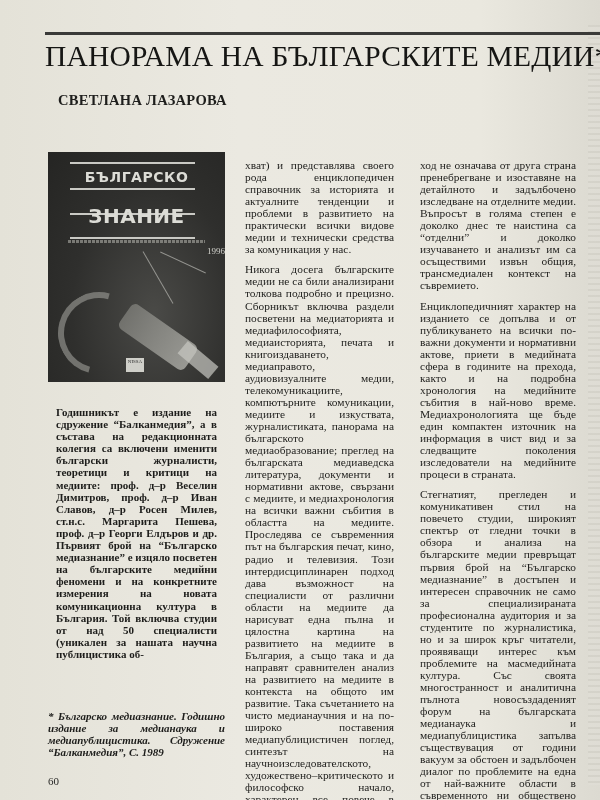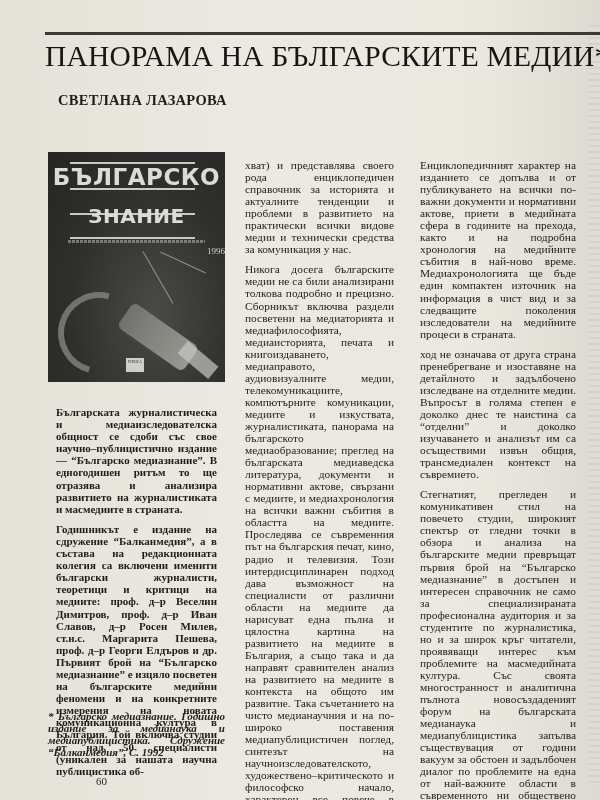--- a/index.html
+++ b/index.html
@@ -72,21 +72,21 @@
       left: 0; width: 177px;
       text-align: center;
       font-family: "DejaVu Sans", sans-serif;
       font-size: 20px;
       font-weight: bold;
       color: #dcdcd6;
       letter-spacing: 0.5px;
       line-height: 22px;
     }
     .cover .cword.first {
-      font-size: 23px;
+      font-size: 14px;
     }
     .cover .csub {
       position: absolute;
       left: 20px; top: 88px;
       width: 137px; height: 3px;
       background: repeating-linear-gradient(90deg, #9a9a94 0px, #9a9a94 3px, transparent 3px, transparent 4px);
       opacity: 0.7;
     }
     .cover .cyear {
       position: absolute;
@@ -175,21 +175,20 @@
       font-weight: bold;
       font-style: italic;
       text-align: justify;
       color: #1d1d1b;
     }
     .page-number {
       position: absolute;
       left: 48px; top: 775px;
       font-size: 11px;
       color: #2a2a28;
-      margin-left: 48px;
     }
   </style>
 </head>
 <body>
 
 <div class="page">
   <div class="bleed"></div>
   <div class="top-rule"></div>
 
   <h1 class="title">ПАНОРАМА НА БЪЛГАРСКИТЕ МЕДИИ*</h1>
@@ -206,30 +205,29 @@
     <div class="cyear">1996</div>
     <div class="ray" style="left:80px; top:125px; width:60px; transform:rotate(60deg);"></div>
     <div class="ray" style="left:110px; top:110px; width:50px; transform:rotate(25deg);"></div>
     <div class="art1"></div>
     <div class="art2"></div>
     <div class="art3"></div>
     <div class="logo">NISSA</div>
   </div>
 
   <div class="col col-left">
-    <p>Българската журналистическа и медиаизследователска общност се сдоби със свое научно–публицистично издание — “Българско медиазнание”. В едногодишен ритъм то ще отразява и анализира развитието на журналистиката и масмедиите в страната.</p>
     <p>Годишникът е издание на сдружение “Балканмедия”, а в състава на редакционната колегия са включени именити български журналисти, теоретици и критици на медиите: проф. д–р Веселин Димитров, проф. д–р Иван Славов, д–р Росен Милев, ст.н.с. Маргарита Пешева, проф. д–р Георги Елдъров и др. Първият брой на “Българско медиазнание” е изцяло посветен на българските медийни феномени и на конкретните измерения на новата комуникационна култура в България. Той включва студии от над 50 специалисти (уникален за нашата научна публицистика об-</p>
   </div>
 
   <div class="col col-mid">
     <p>хват) и представлява своего рода енциклопедичен справочник за историята и актуалните тенденции и проблеми в развитието на практически всички видове медии и технически средства за комуникация у нас.</p>
     <p>Никога досега българските медии не са били анализирани толкова подробно и прецизно. Сборникът включва раздели посветени на медиаторията и медиафилософията, медиаисторията, печата и книгоиздаването, медиаправото, аудиовизуалните медии, телекомуникациите, компютърните комуникации, медиите и изкуствата, журналистиката, панорама на българското медиаобразование; преглед на българската медиаведска литература, документи и нормативни актове, свързани с медиите, и медиахронология на всички важни събития в областта на медиите. Проследява се съвременния път на българския печат, кино, радио и телевизия. Този интердисциплинарен подход дава възможност на специалисти от различни области на медиите да нарисуват една пълна и цялостна картина на развитието на медиите в България, а също така и да направят сравнителен анализ на развитието на медиите в контекста на общото им развитие. Така съчетанието на чисто медианаучния и на по-широко поставения медиапублицистичен поглед, синтезът на научноизследователското, художествено–критическото и философско начало, характерен все повече в международен план за стилистиката не само на медиаведските, но и на хуманитаристичните изследвания изобщо, се превръща съвсем естествено в определяща стилистична характеристика на изданието. Тя съответства и на съдържателния замисъл на “Българско медиазнание” като форум на многостранните търсения на едно общо медиазнание, на новата журналистическа наука в България. Утвърждаването на все още новия у нас медианаучен под-</p>
   </div>
 
   <div class="col col-right">
+    <p>ход не означава от друга страна пренебрегване и изоставяне на детайлното и задълбочено изследване на отделните медии. Въпросът в голяма степен е доколко днес те наистина са “отделни” и доколко изучаването и анализът им са осъществими извън общия, трансмедиален контекст на съвремието.</p>
     <p>Енциклопедичният характер на изданието се допълва и от публикуването на всички по-важни документи и нормативни актове, приети в медийната сфера в годините на прехода, както и на подробна хронология на медийните събития в най-ново време. Медиахронологията ще бъде един компактен източник на информация в чист вид и за следващите поколения изследователи на медийните процеси в страната.</p>
-    <p>ход не означава от друга страна пренебрегване и изоставяне на детайлното и задълбочено изследване на отделните медии. Въпросът в голяма степен е доколко днес те наистина са “отделни” и доколко изучаването и анализът им са осъществими извън общия, трансмедиален контекст на съвремието.</p>
     <p>Стегнатият, прегледен и комуникативен стил на повечето студии, широкият спектър от гледни точки в обзора и анализа на българските медии превръщат първия брой на “Българско медиазнание” в достъпен и интересен справочник не само за специализираната професионална аудитория и за студентите по журналистика, но и за широк кръг читатели, проявяващи интерес към проблемите на масмедийната култура. Със своята многостранност и аналитична пълнота новосъздаденият форум на българската медианаука и медиапублицистика запълва съществувация от години вакуум за обстоен и задълбочен диалог по проблемите на една от най-важните области в съвременното ни обществено развитие. Появяването на професионална трибуна за медийни изследвания и анализи, за медийна философия и публицистика именно днес е особено актуално предвид широката обществена дискусия за утвърждаването и защитата на демократичните принципи и плурализма в медиите, за правните основи на медийното развитие, за бъдещето на реформите в комуникационната система.</p>
   </div>
 
-  <div class="footnote">* Българско медиазнание. Годишно издание за медианаука и медиапублицистика. Сдружение “Балканмедия”, С. 1992</div>
+  <div class="footnote">* Българско медиазнание. Годишно издание за медианаука и медиапублицистика. Сдружение “Балканмедия”, С. 1989</div>
   <div class="page-number">60</div>
 </div>
 
 </body></html>

